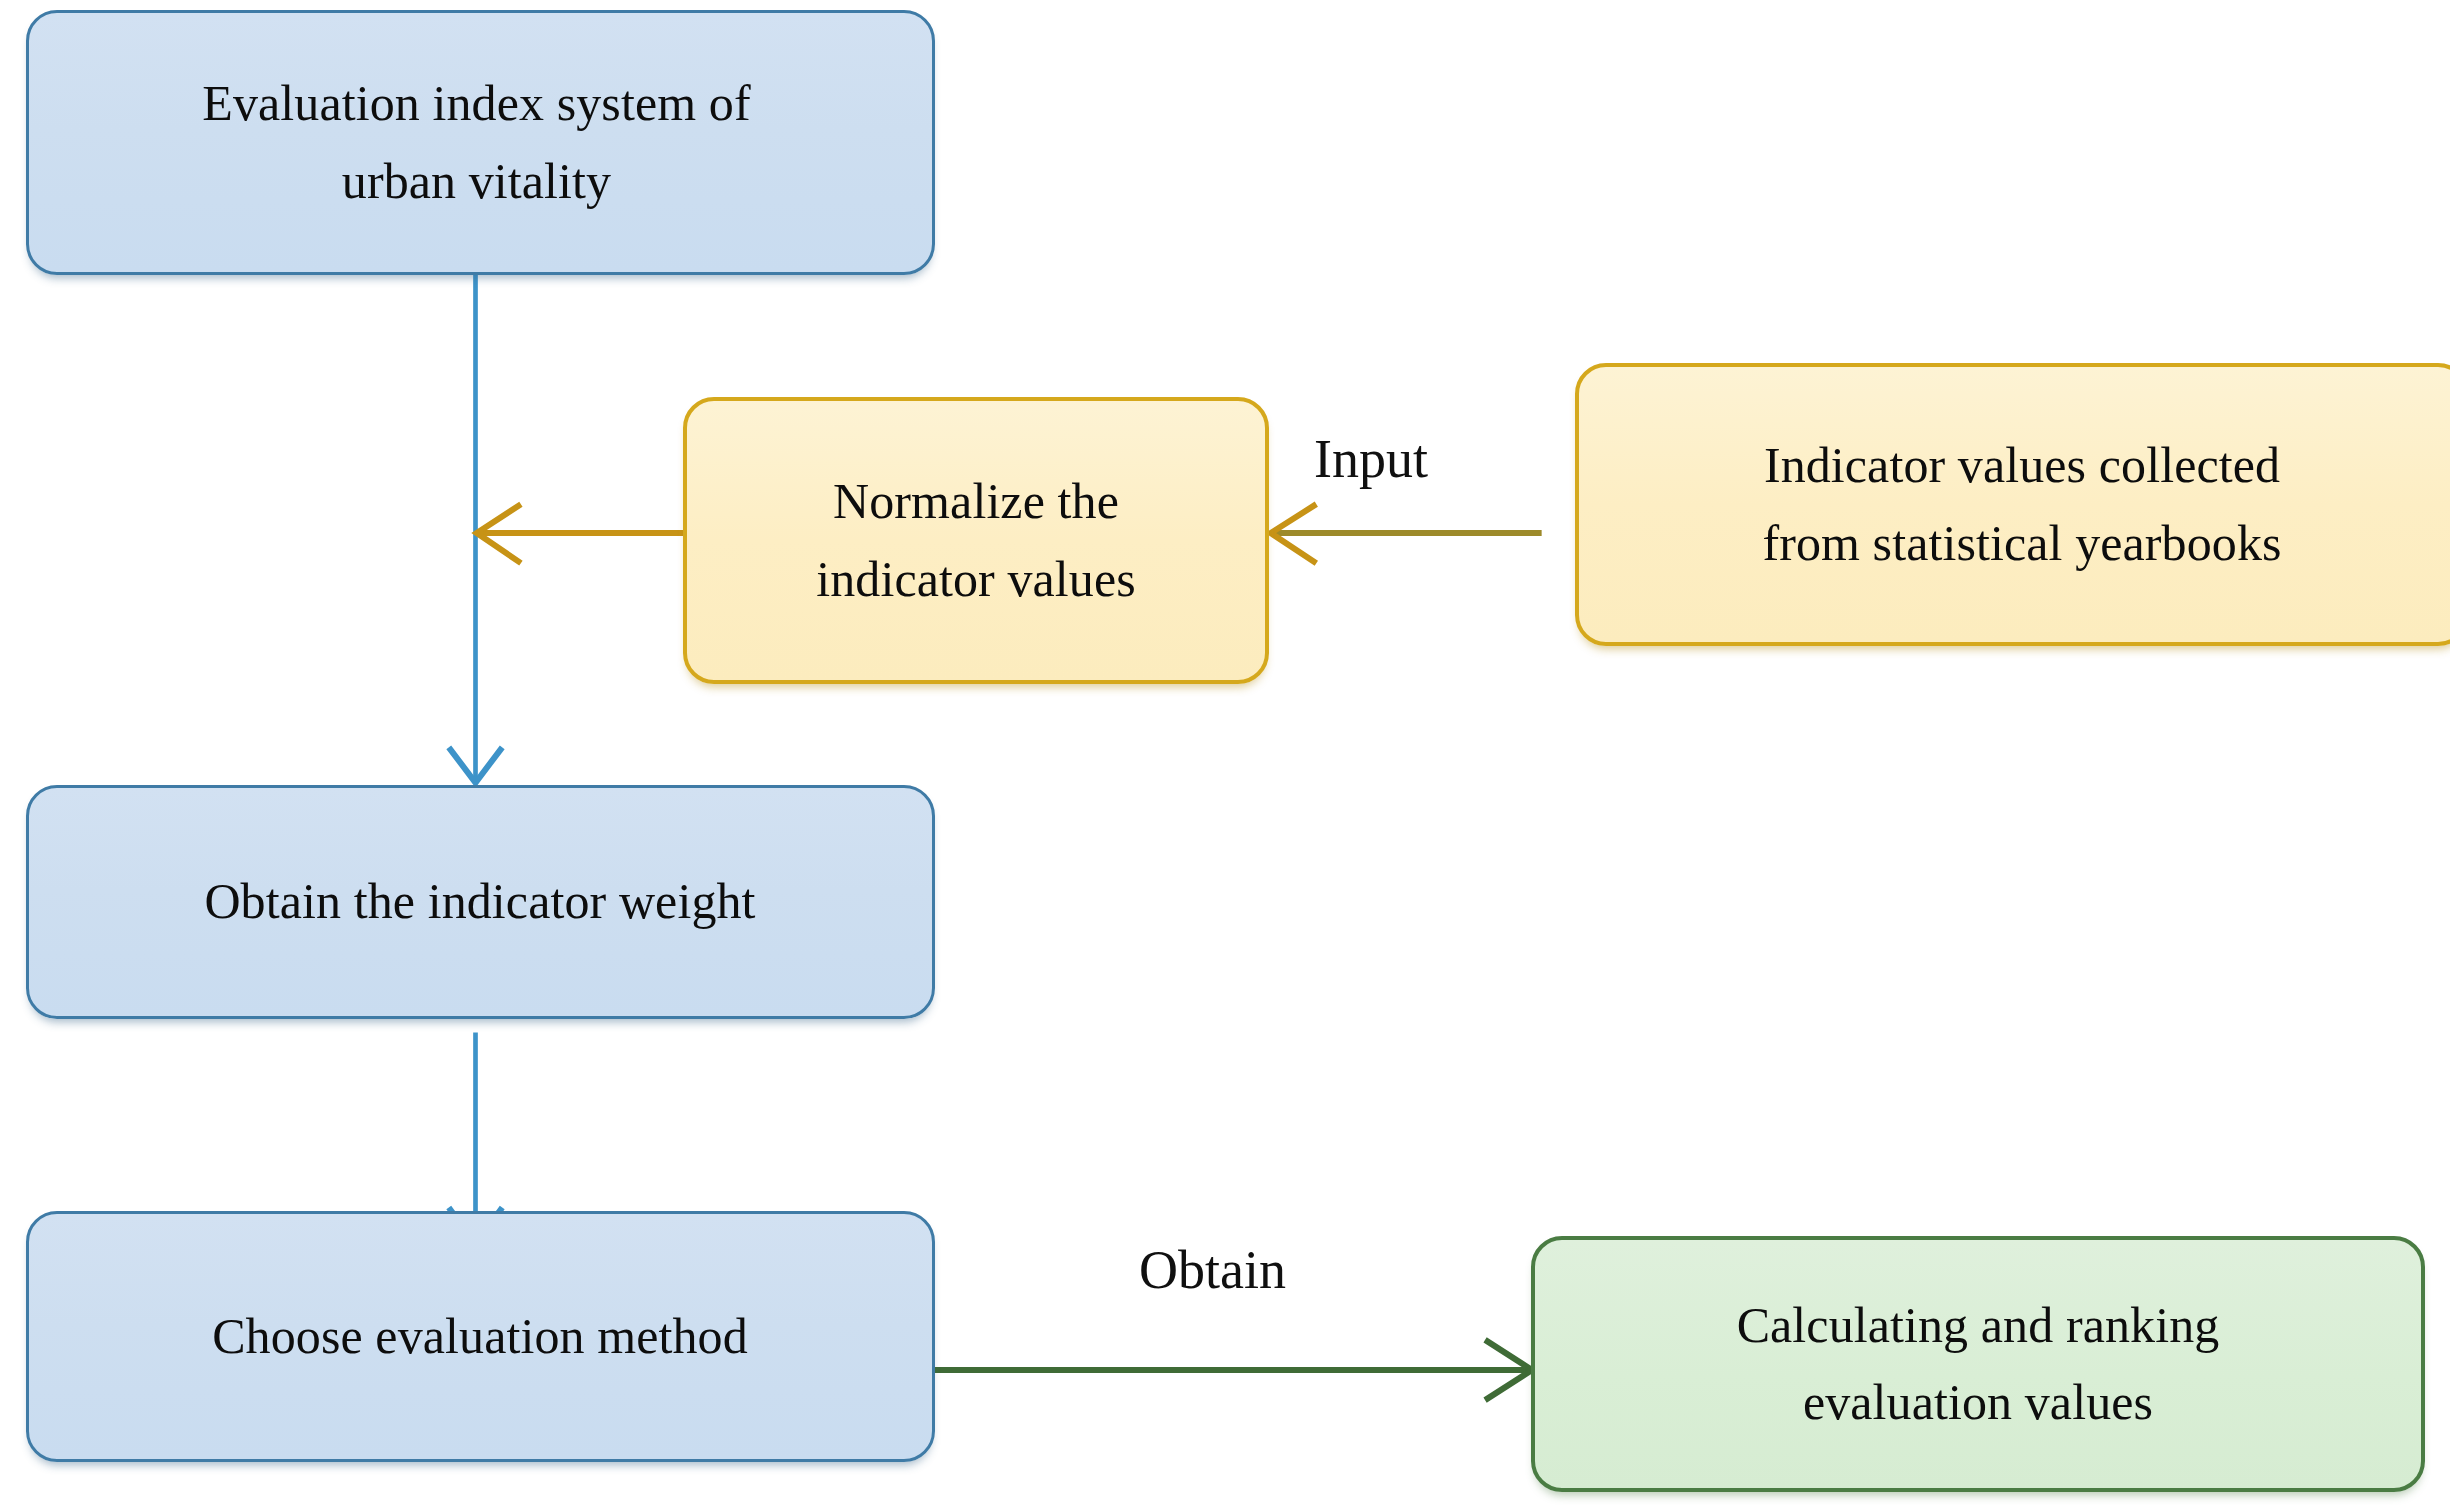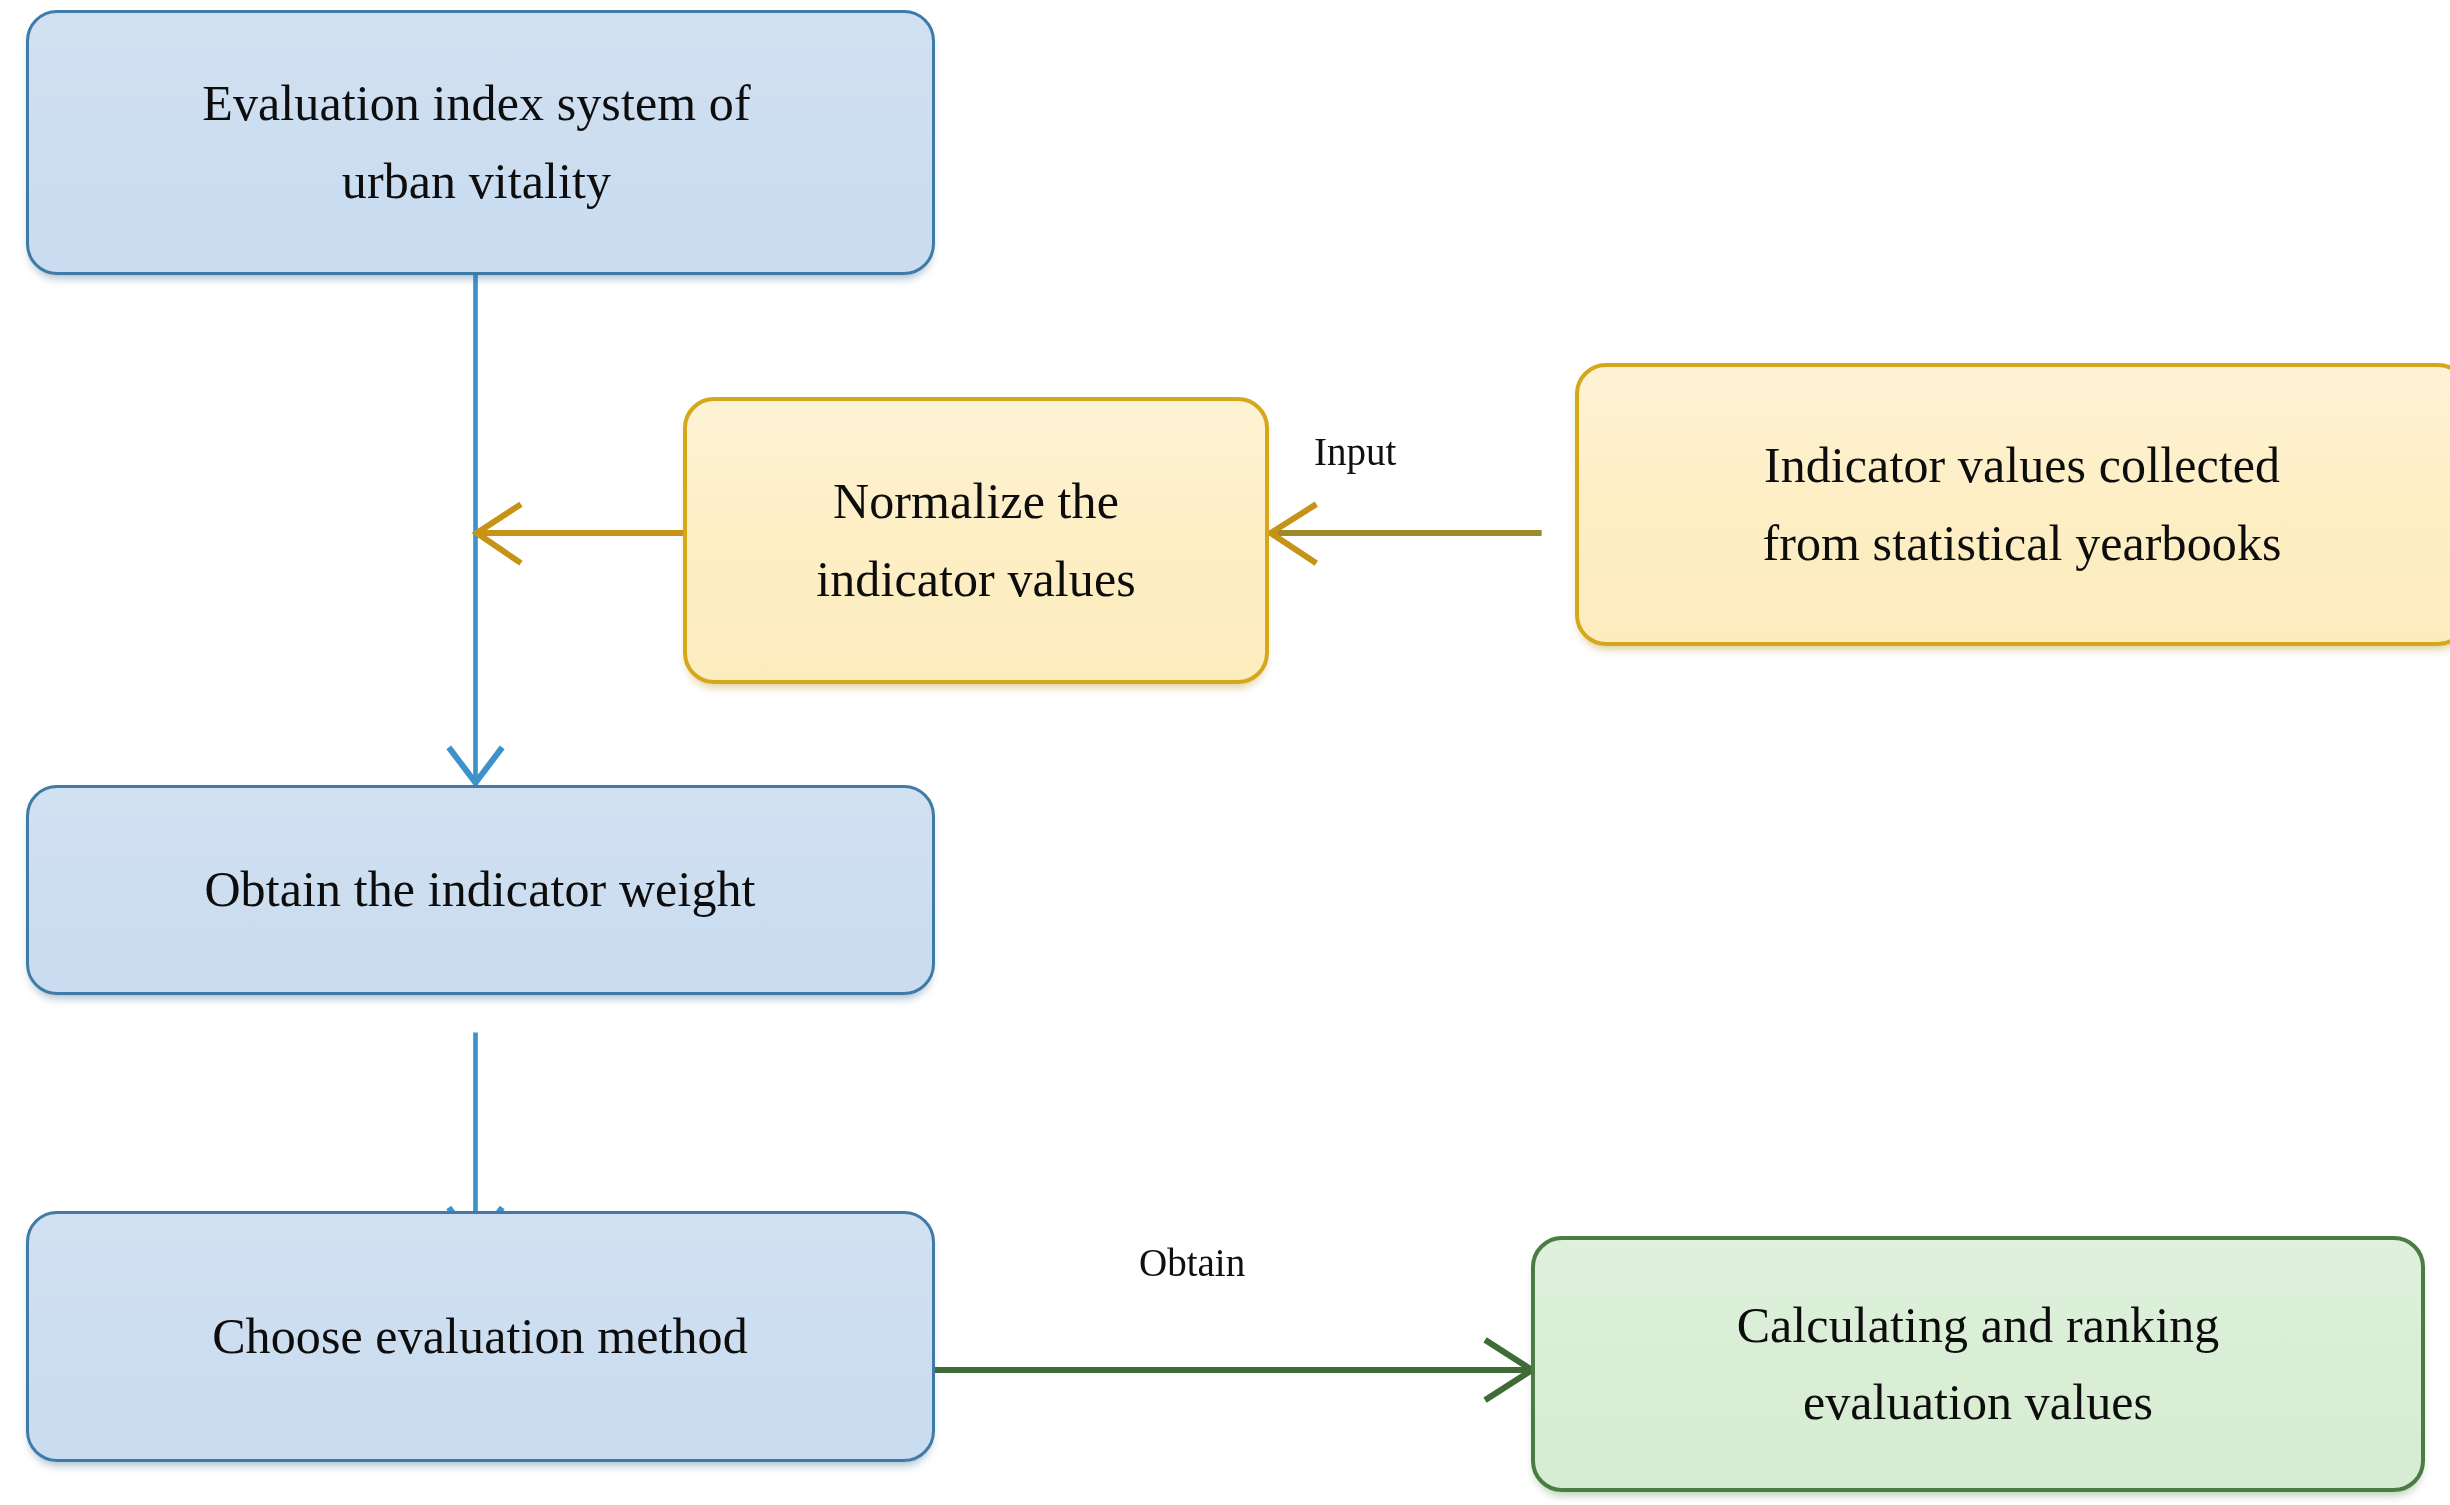--- a/index.html
+++ b/index.html
@@ -52,21 +52,21 @@
 
   .node .label { display: block; width: 100%; white-space: pre-line; }
 
   
   .conn { position: absolute; }
   .conn svg { display: block; overflow: visible; }
 
   
   .edge-label {
     position: absolute;
-    font-size: 39px;
+    font-size: 54px;
     color: #101010;
     white-space: nowrap;
     line-height: 1;
   }
 </style>
 </head>
 <body>
 
 <div id="canvas">
 
@@ -117,21 +117,21 @@
   <div class="node gold" style="left:683px; top:377px; width:586px; height:287px;margin-top:20px;">
     <span class="label">Normalize the
 indicator values</span>
   </div>
 
   <div class="node gold" style="left:1531px; top:363px; width:894px; height:283px;margin-left:44px;">
     <span class="label">Indicator values collected
 from statistical yearbooks</span>
   </div>
 
-  <div class="node blue" style="left:25.5px; top:785px; width:909px; height:210px;">
+  <div class="node blue" style="left:25.5px; top:785px; width:909px; height:234px;">
     <span class="label">Obtain the indicator weight</span>
   </div>
 
   <div class="node blue" style="left:25.5px; top:1211px; width:909px; height:251px;">
     <span class="label">Choose evaluation method</span>
   </div>
 
   <div class="node green" style="left:1531px; top:1236px; width:894px; height:256px;">
     <span class="label">Calculating and ranking
 evaluation values</span>

